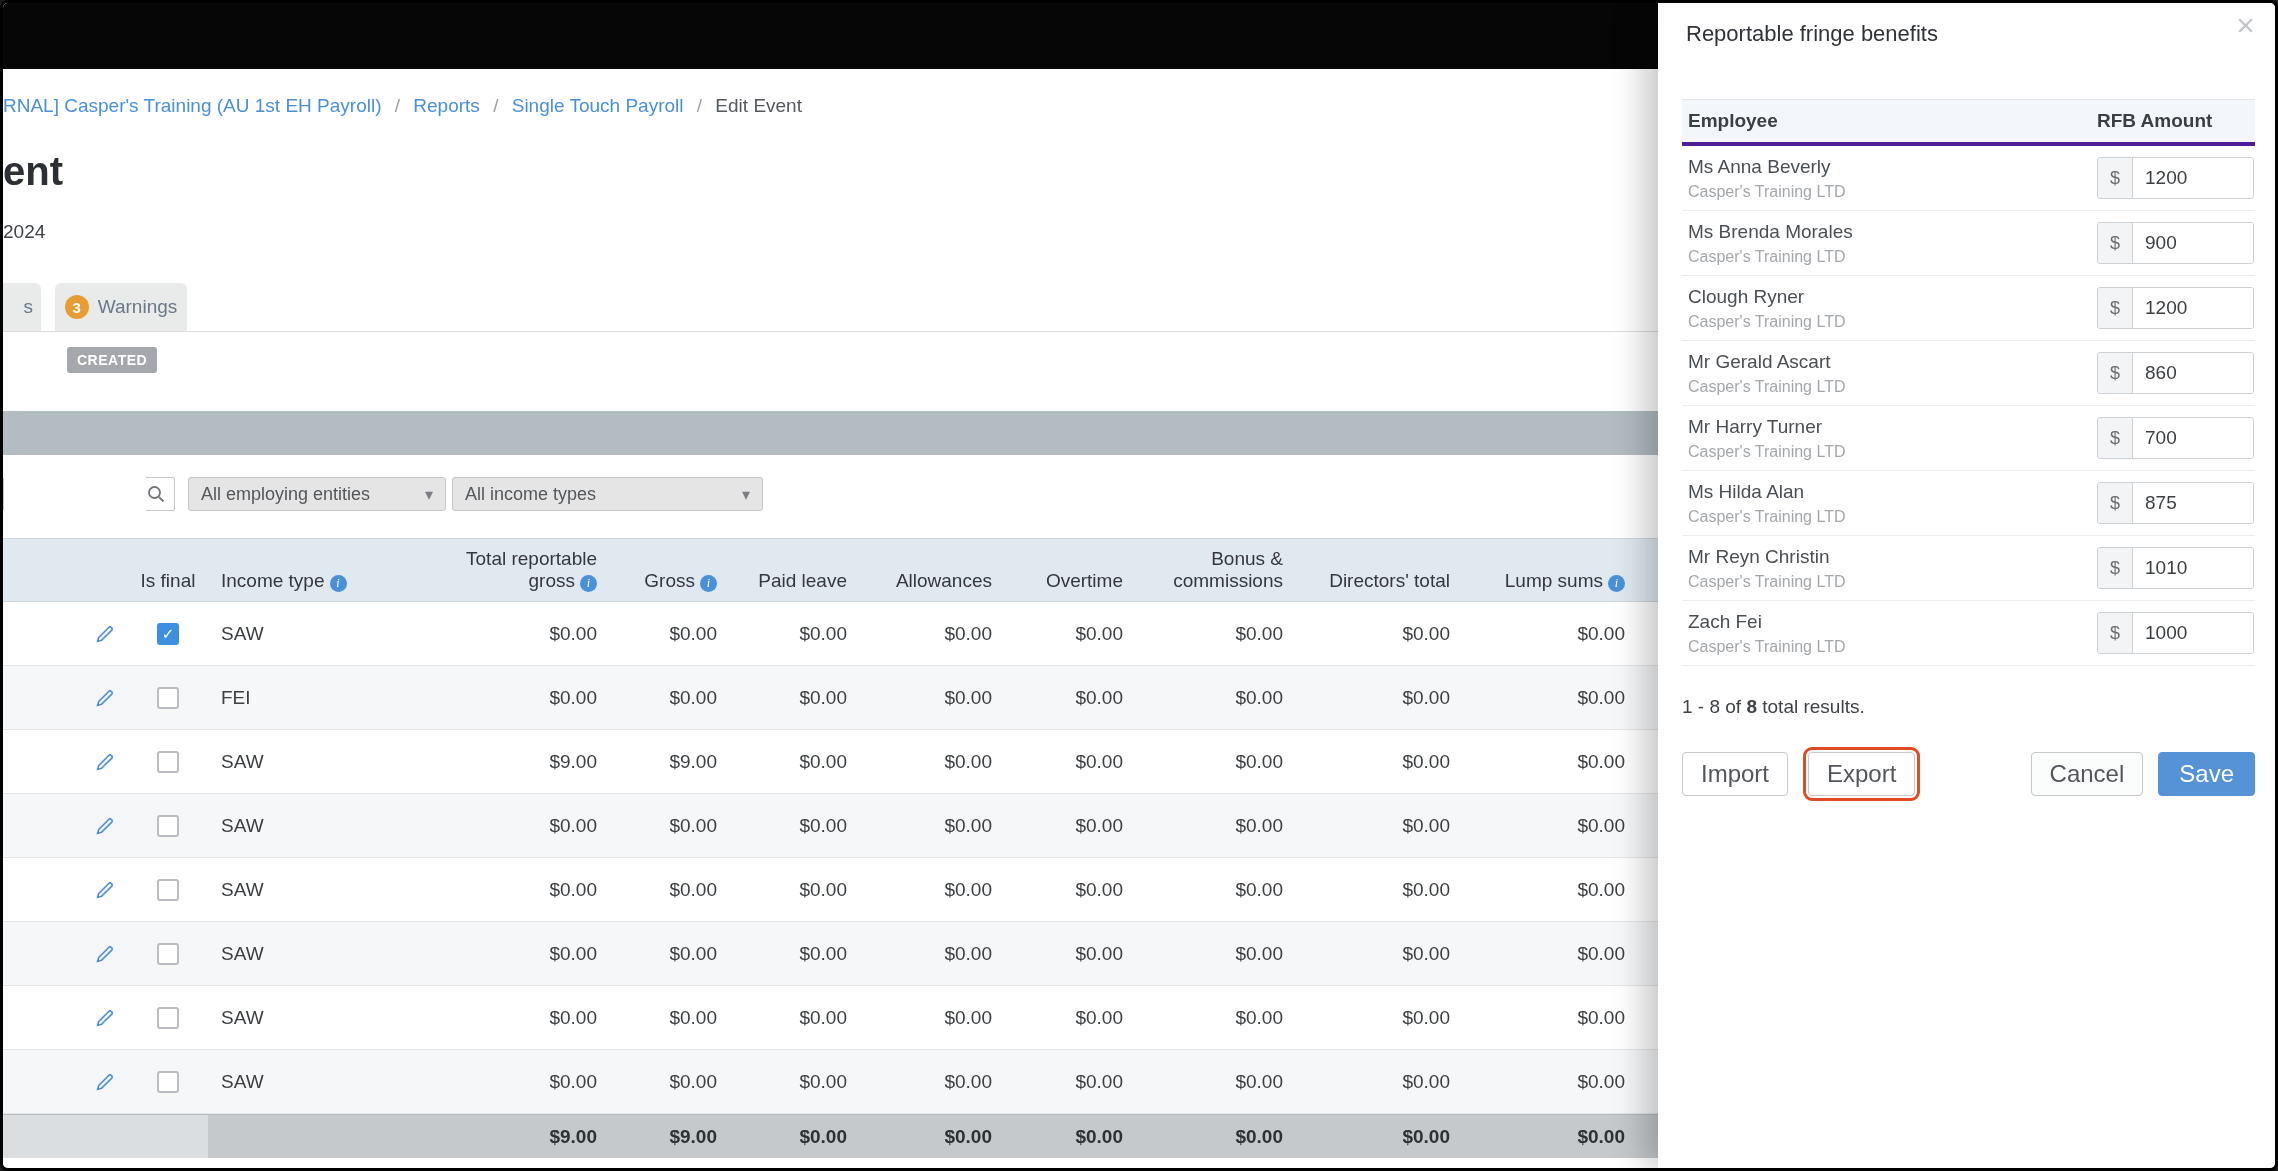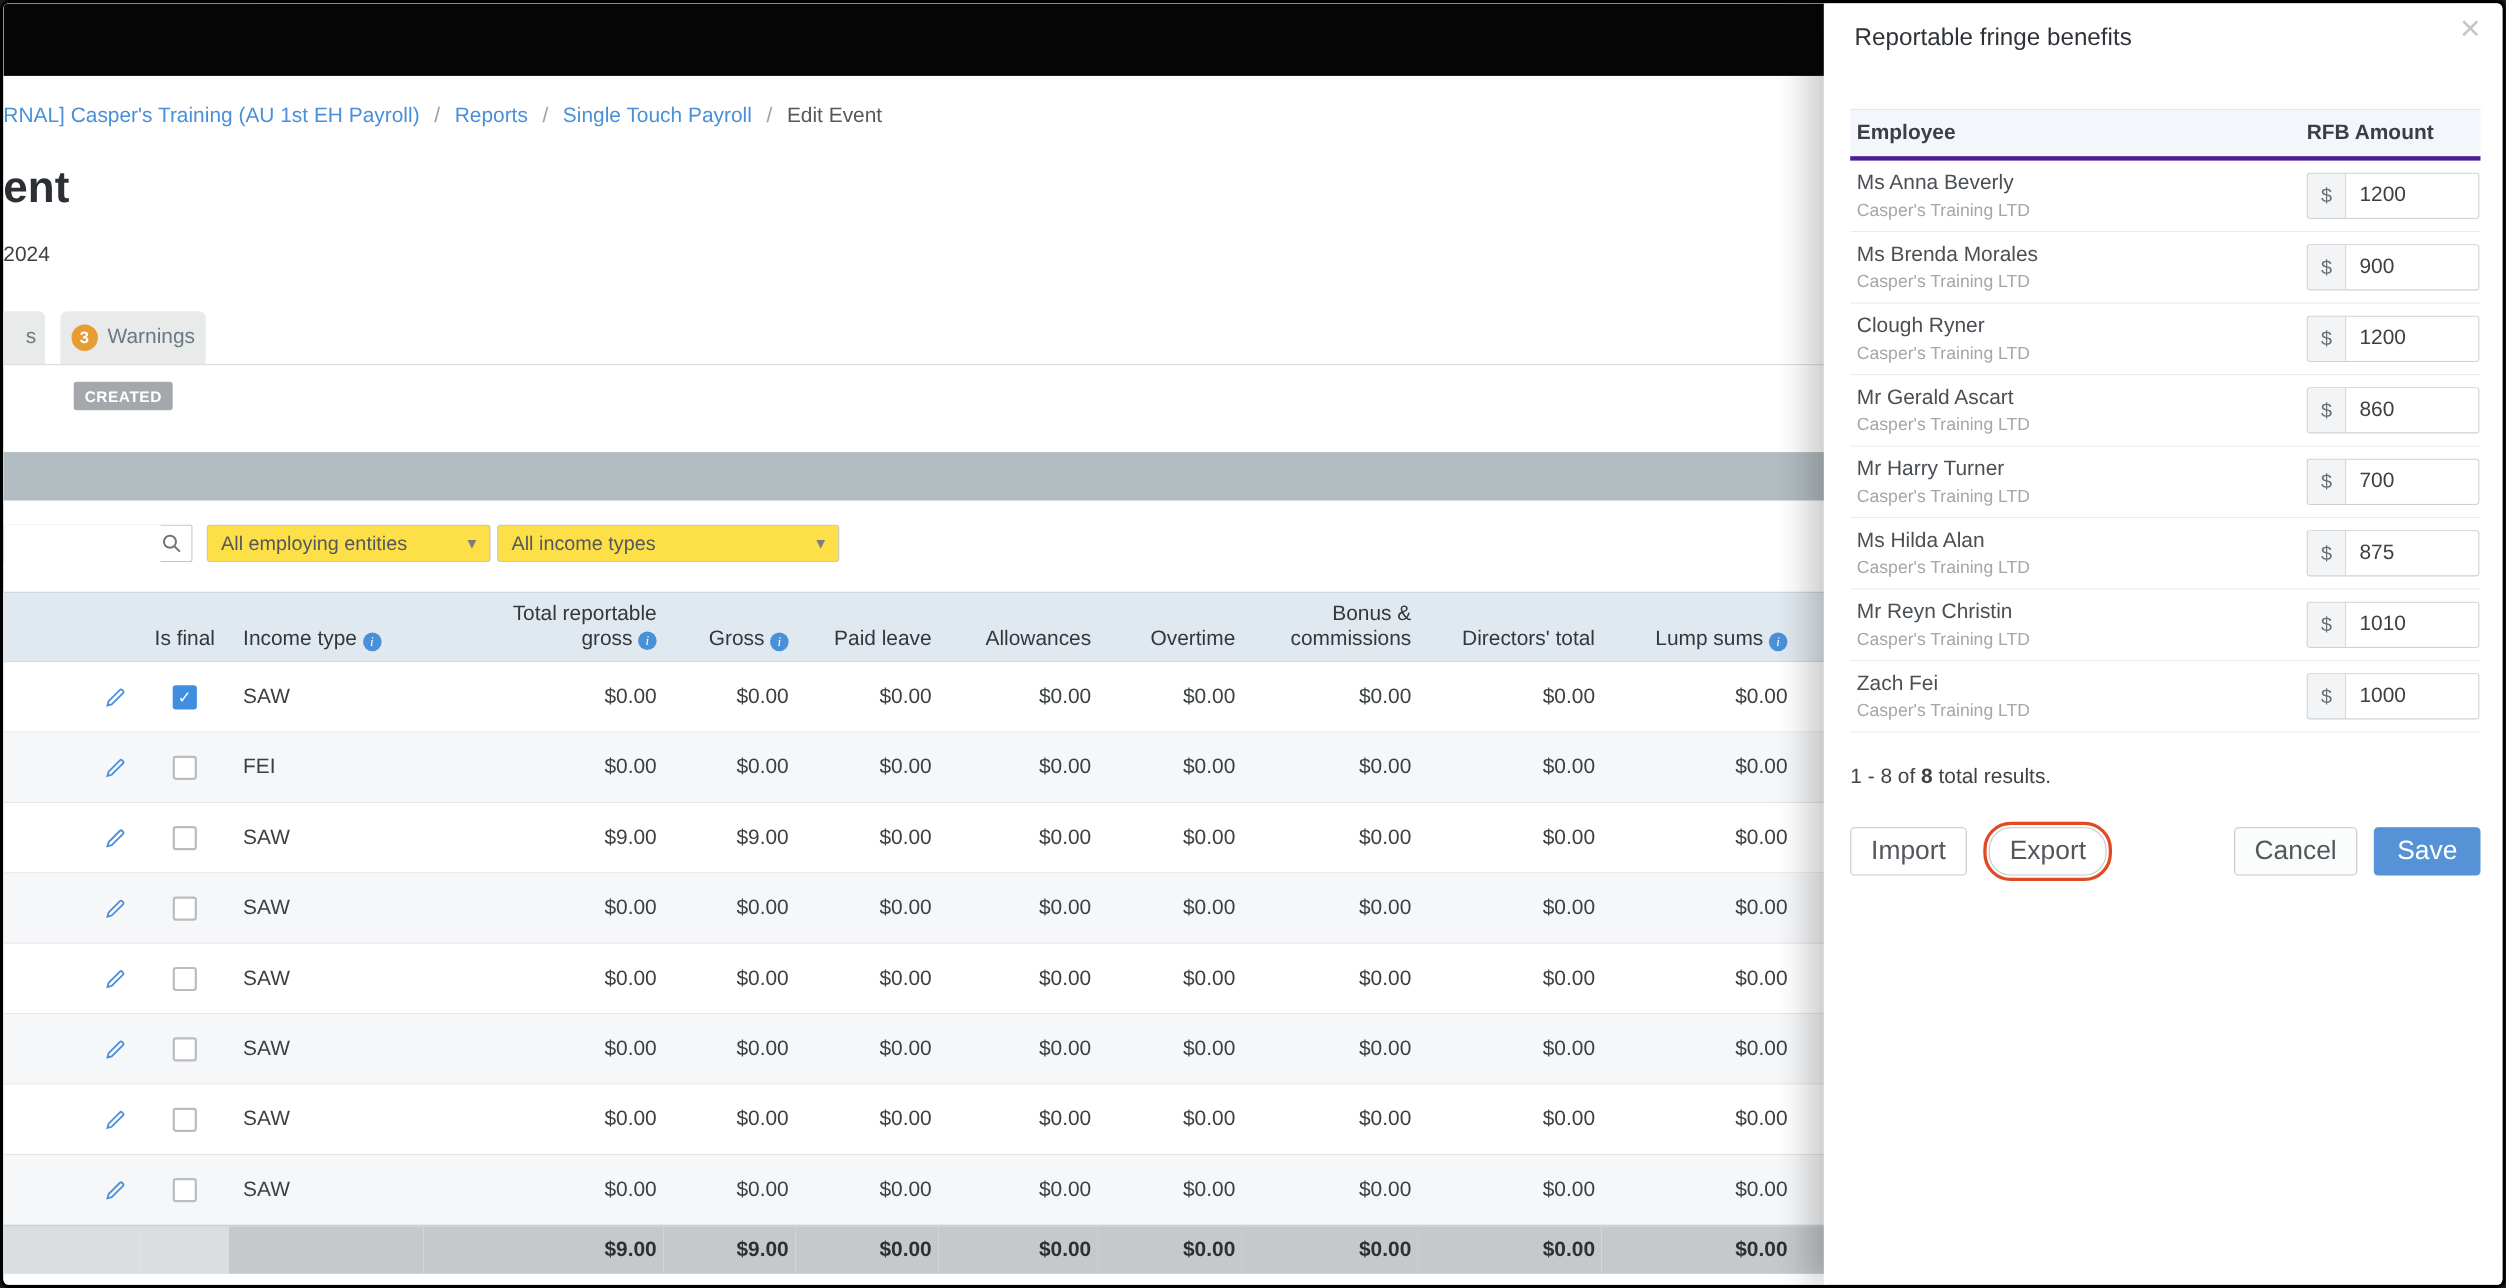--- a/index.html
+++ b/index.html
@@ -18,21 +18,21 @@
   .tab{background:#e9eaea;border-radius:6px 6px 0 0;display:flex;align-items:center;justify-content:center;color:#6a7987;font-size:19px;}
   .tab-partial{width:30px;margin-right:14px;border-radius:0 6px 0 0;justify-content:flex-end;padding-right:8px;}
   .tab-warnings{width:132px;gap:9px;}
   .warn-badge{width:24px;height:24px;border-radius:50%;background:#e79d33;color:#fff;font-size:15px;font-weight:bold;display:flex;align-items:center;justify-content:center;}
   .status-badge{position:absolute;top:344px;left:64px;height:26px;line-height:26px;padding:0 10px;background:#a4a8ac;border-radius:3px;color:#fff;font-size:14px;font-weight:bold;letter-spacing:.5px;text-align:right;}
   .gray-band{position:absolute;top:408px;left:0;width:100%;height:44px;background:#b2bcc1;}
 
   .filter-row{position:absolute;top:474px;left:0;width:100%;height:34px;}
   .search-box{position:absolute;left:0;top:0;width:172px;height:34px;box-sizing:border-box;border:1px solid #c3c6c9;border-radius:2px;background:#fff;display:flex;align-items:center;padding-right:8px;}
   .search-input{border:none;outline:none;flex:1;height:100%;font-size:18px;padding-left:8px;min-width:0;font-family:inherit;}
-  .select{position:absolute;top:0;height:34px;box-sizing:border-box;background:#fde047;border:1px solid #c3c6c9;border-radius:3px;display:flex;align-items:center;font-size:18px;color:#54585c;padding:0 12px;cursor:pointer;}
+  .select{position:absolute;top:0;height:34px;box-sizing:border-box;background:#e5e5e5;border:1px solid #c3c6c9;border-radius:3px;display:flex;align-items:center;font-size:18px;color:#54585c;padding:0 12px;cursor:pointer;}
   .select .caret{margin-left:auto;color:#7a7e82;font-size:16px;padding-left:14px;}
   .select-entities{left:185px;width:258px;}
   .select-income{left:449px;width:311px;}
 
   .stp{position:absolute;top:535px;left:0;width:1658px;}
   .grid{display:grid;grid-template-columns:125px 80px 177px 218px 120px 130px 145px 131px 160px 167px 175px 1fr;}
   .thead{background:#e1e9f0;border-top:1px solid #cdd6dd;border-bottom:1px solid #cdd6dd;height:62px;font-size:19px;color:#34383c;}
   .th{display:flex;align-items:flex-end;padding-bottom:9px;}
   .th-center{justify-content:center;}
   .th-left{padding-left:13px;}
@@ -69,21 +69,21 @@
   .cell-amount{display:flex;align-items:center;}
   .amount-box{display:flex;width:157px;height:42px;box-sizing:border-box;border:1px solid #ccd1d6;border-radius:3px;overflow:hidden;background:#fff;}
   .amount-box .cur{width:34px;background:#f3f4f6;border-right:1px solid #ccd1d6;display:flex;align-items:center;justify-content:center;font-size:18px;color:#6a6e72;}
   .amount-box input{flex:1;border:none;outline:none;font-size:19px;color:#3c4043;padding:0 0 0 12px;min-width:0;font-family:inherit;}
   .results{margin:30px 0 0 24px;font-size:19px;color:#3f4346;}
   .modal-buttons{margin:34px 20px 0 24px;display:flex;justify-content:space-between;}
   .btn{height:44px;border-radius:4px;font-size:24px;font-family:inherit;display:inline-flex;align-items:center;justify-content:center;padding:0 18px;box-sizing:border-box;cursor:pointer;}
   .btn-plain{background:#fff;border:1px solid #c5c8cc;color:#53575c;}
   .btn-cancel{background:#fbfcfc;border:1px solid #c5c8cc;color:#53575c;}
   .btn-save{background:#5593d6;border:1px solid #5593d6;color:#fff;padding:0 20px;}
-  .btn-export{outline:3px solid #e14a22;outline-offset:2px;border-radius:20px;}
+  .btn-export{outline:3px solid #e14a22;outline-offset:2px;}
   .left-group{display:flex;gap:20px;}
   .right-group{display:flex;gap:15px;}
 </style>
 </head>
 <body>
 
 <div class="screen">
 
   <div class="main">
     <div class="topbar"></div>

